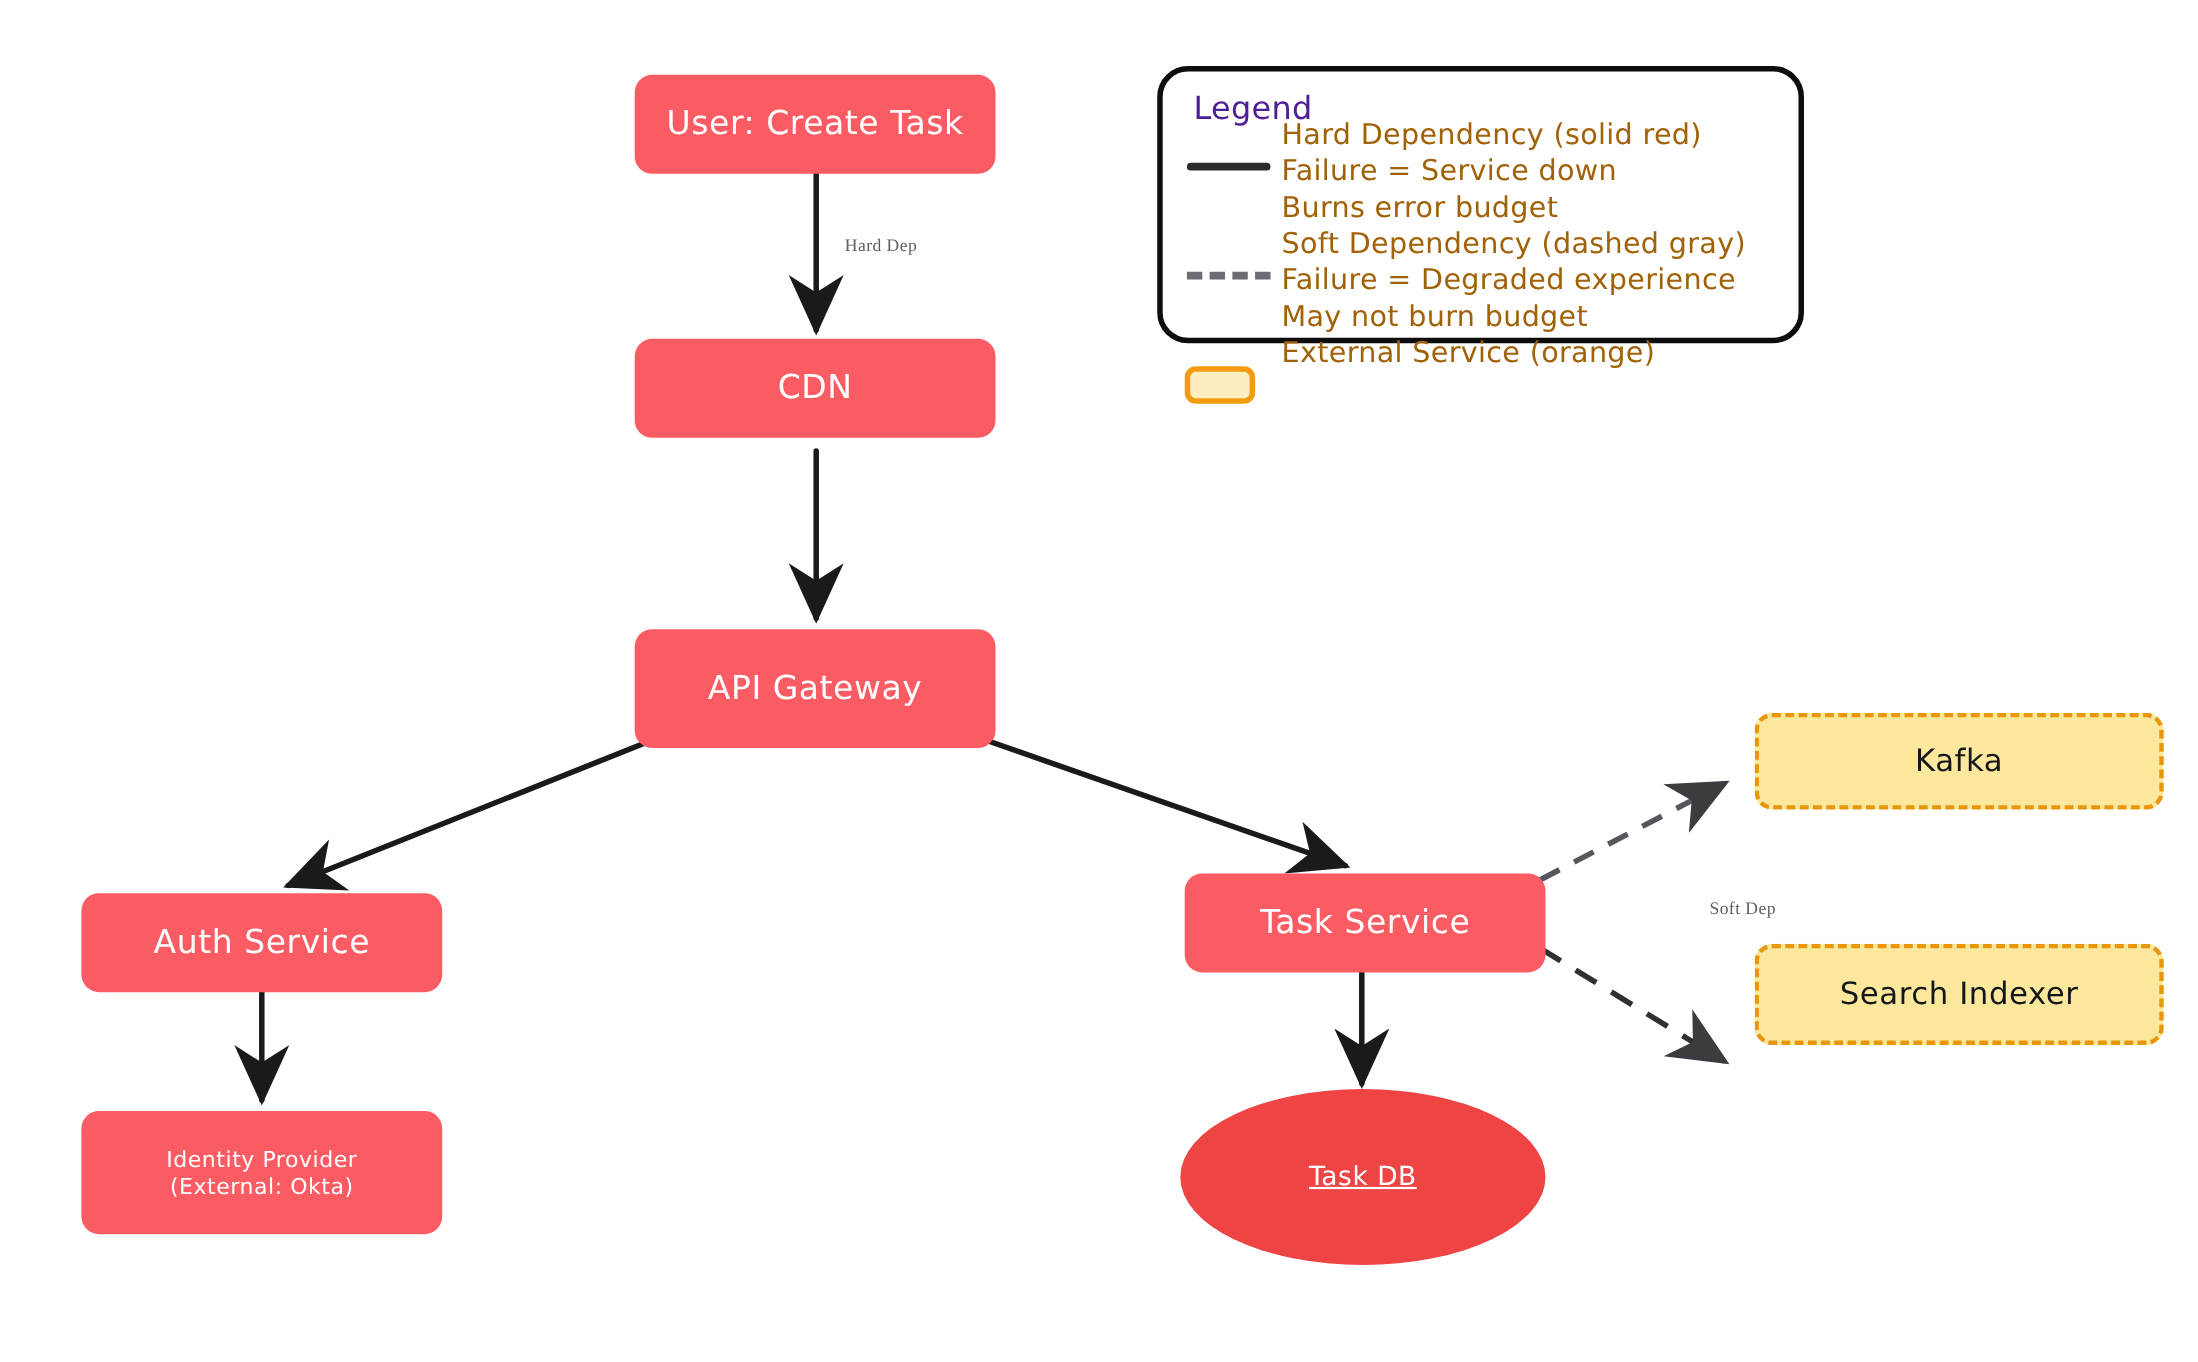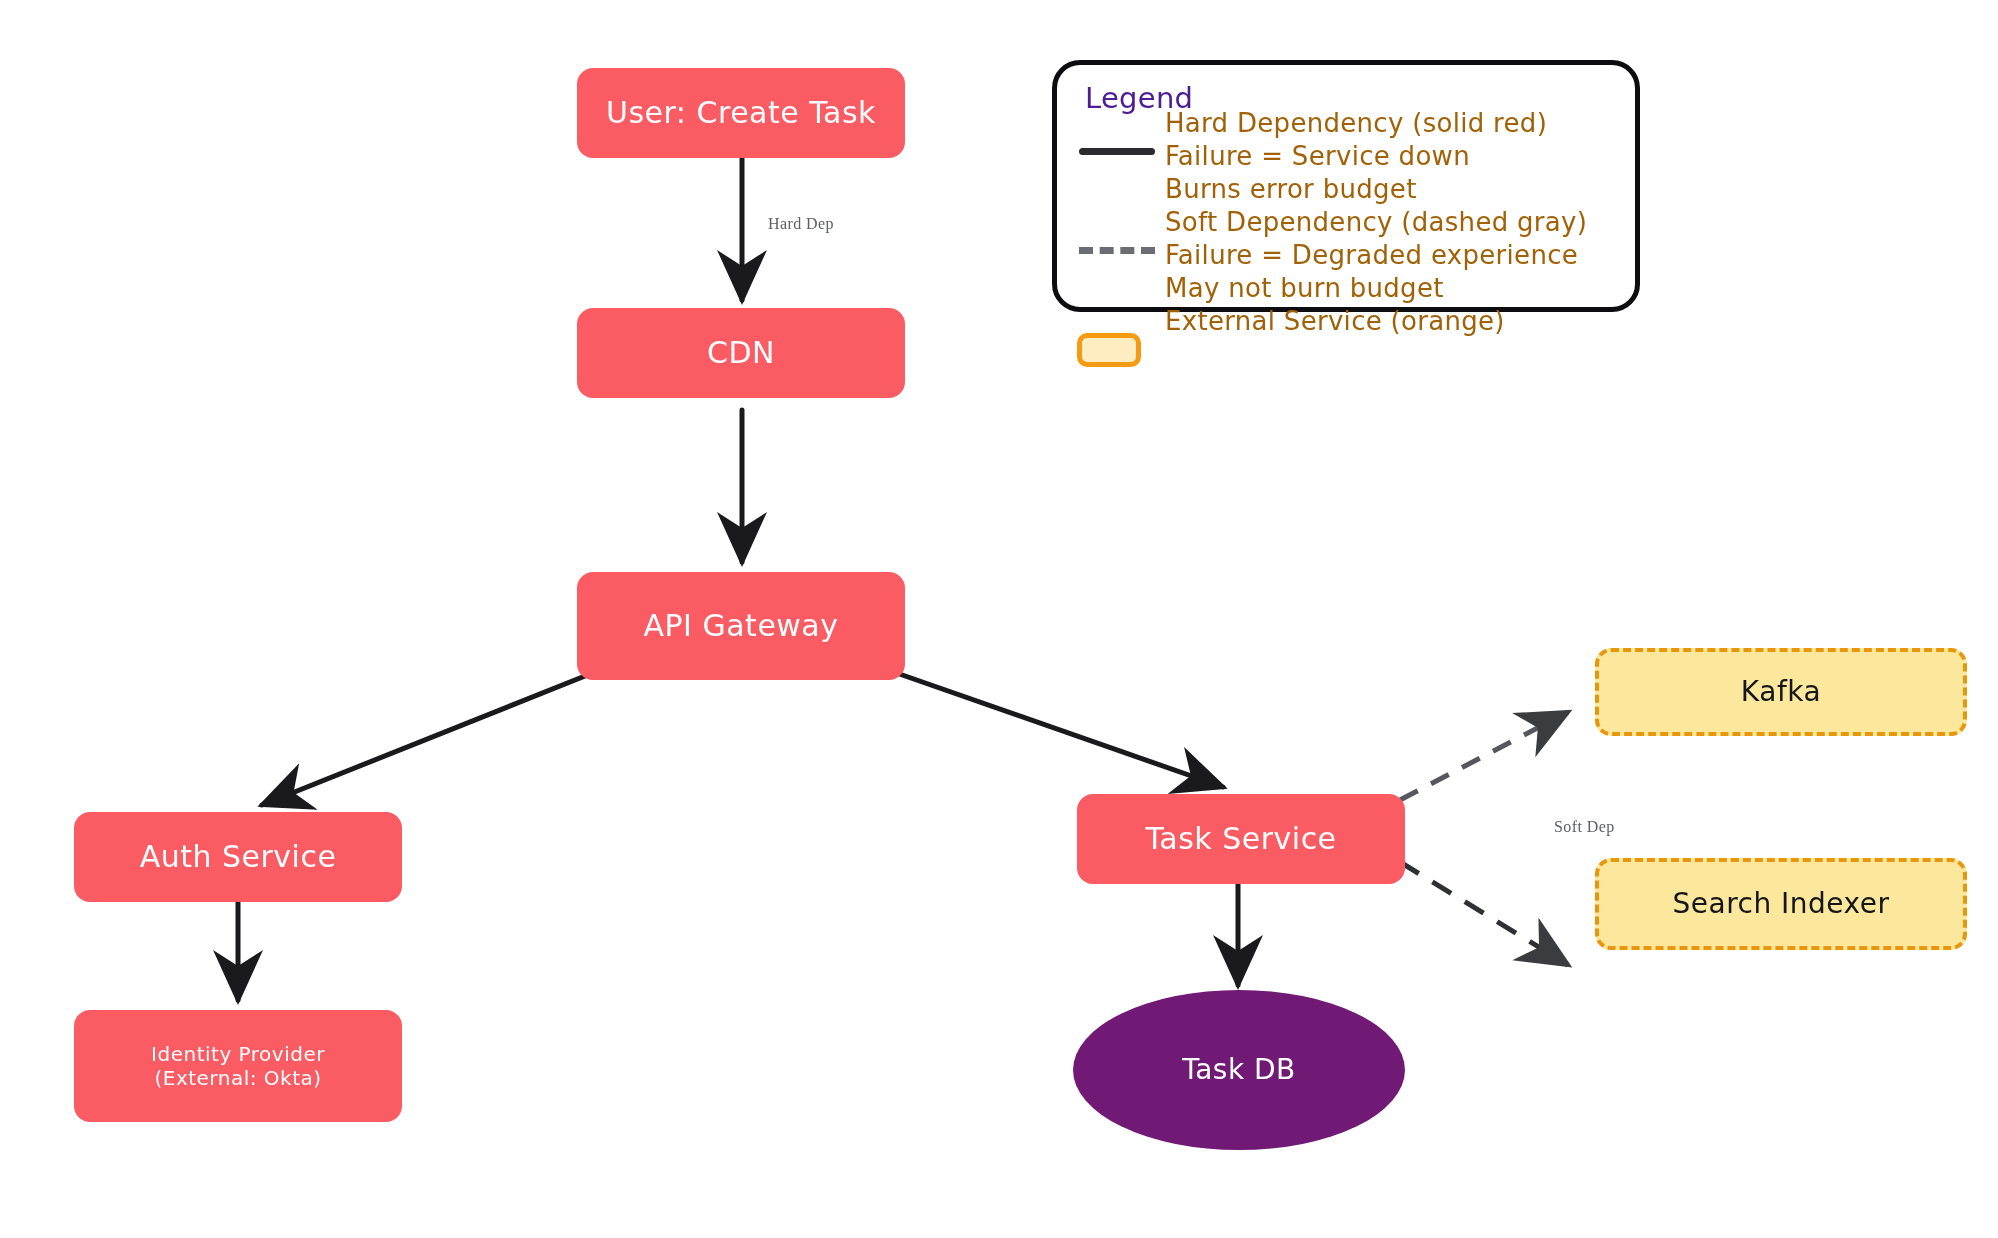--- a/index.html
+++ b/index.html
@@ -31,25 +31,26 @@
     white-space: pre-line;
   }
   .node-red {
     background: #fb5c64;
     color: #ffffff;
     border-radius: 16px;
     font-size: 30px;
     letter-spacing: 0.5px;
   }
   .node-ellipse {
-    background: #701a75;
+    background: #ef4444;
     color: #ffffff;
     border-radius: 50%;
-    font-size: 28px;
+    font-size: 24px;
     letter-spacing: 0.5px;
+    text-decoration: underline;
   }
   .node-ext {
     background: #fce89c;
     color: #15161a;
     border: 4px dashed #e8960c;
     border-radius: 16px;
     font-size: 28px;
     letter-spacing: 0.5px;
     text-align: right;
   }

